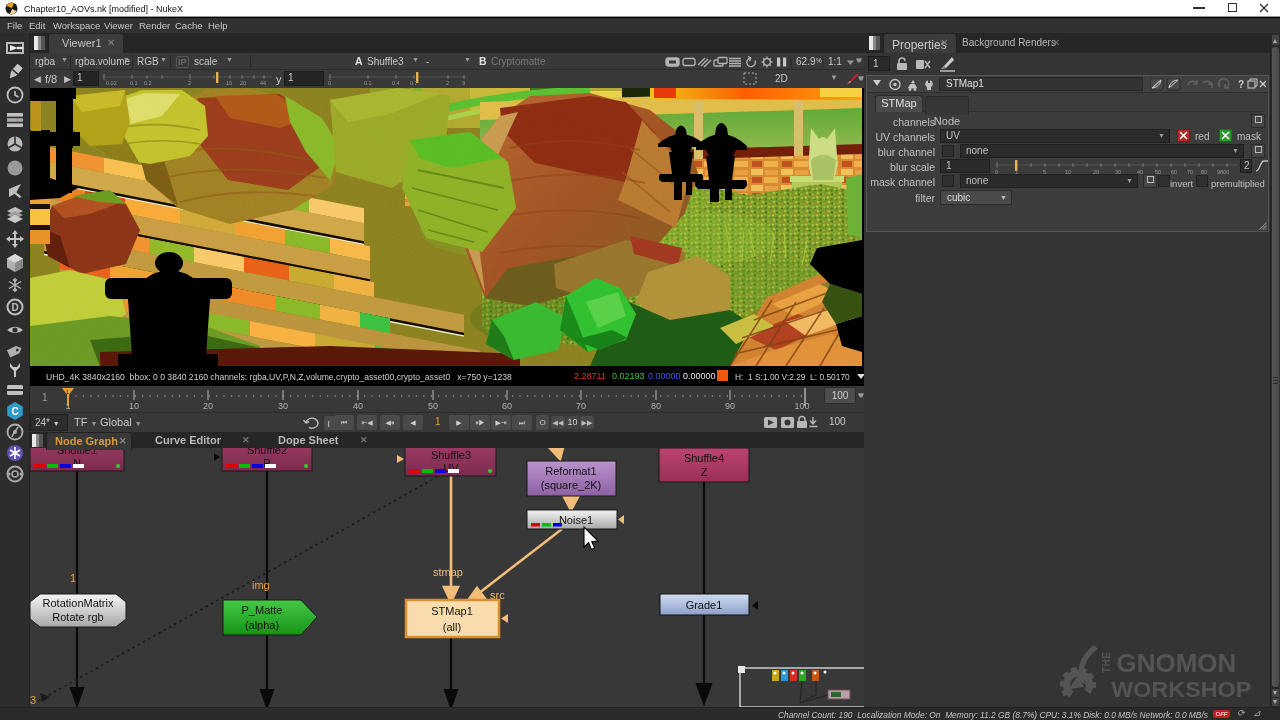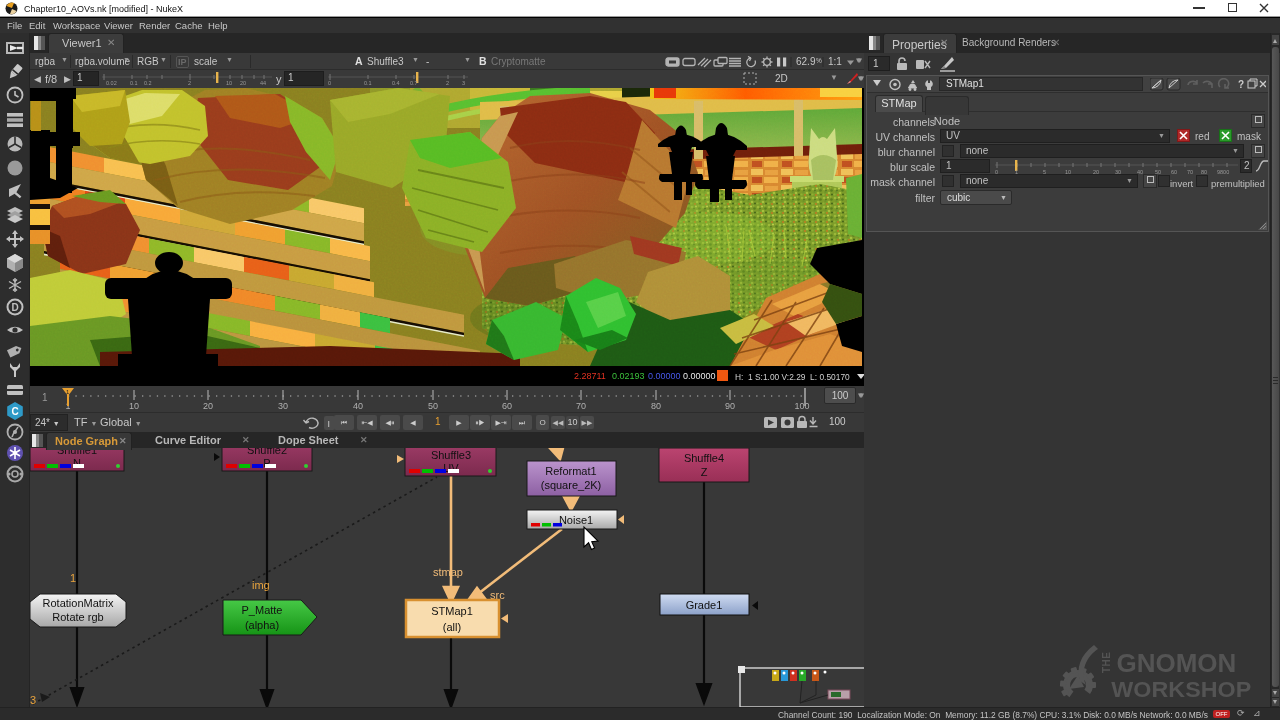--- a/index.html
+++ b/index.html
@@ -575,20 +575,21 @@
     <polygon points="806,236 832,228 832,264 812,258" fill="#000"></polygon>
     <polygon points="800,196 832,206 832,228 806,236 792,214" fill="#355010"></polygon>
     <filter id="grain">
           <feTurbulence type="fractalNoise" baseFrequency="0.55" numOctaves="2" seed="7"></feTurbulence>
         </filter>
     <rect width="832" height="278" filter="url(#grain)" opacity="0.10" style="mix-blend-mode:overlay"></rect>
   </svg>
   </div>
 
   <div class="abs" style="left:30px;top:366px;width:834px;height:20px;background:#000;">
+    <span class="abs" style="left:16px;top:6px;font-size:8.6px;color:#d0d0d0;">UHD_4K 3840x2160&nbsp; bbox: 0 0 3840 2160 channels: rgba,UV,P,N,Z,volume,crypto_asset00,crypto_asset0&nbsp;&nbsp; x=750 y=1238</span>
     <span class="tiny abs" style="left:544px;top:5px;color:#e23222;">2.28711</span>
     <span class="tiny abs" style="left:582px;top:5px;color:#3cc03c;">0.02193</span>
     <span class="tiny abs" style="left:618px;top:5px;color:#4858e8;">0.00000</span>
     <span class="tiny abs" style="left:653px;top:5px;color:#e8e8e8;">0.00000</span>
     <span class="abs" style="left:687px;top:4px;width:11px;height:11px;background:#f05810;"></span>
     <span class="abs" style="left:705px;top:6px;font-size:8.4px;color:#d0d0d0;">H:&nbsp; 1 S:1.00 V:2.29&nbsp; L: 0.50170</span>
     <span class="abs" style="left:827px;top:8px;width:0;height:0;border:4.5px solid transparent;border-top:5.5px solid #ddd;"></span>
   </div>
 
   <div class="abs" id="timeline" style="left:30px;top:386px;width:834px;height:26px;background:#383838;">
@@ -1052,20 +1053,20 @@
 
         <text x="58" y="28" font-size="10" font-weight="bold" transform="rotate(-90 58 28)" letter-spacing="0.5">THE</text>
 
         <text x="62" y="27" font-size="25" font-weight="bold" letter-spacing="0" transform="scale(1.04,1)">GNOMON</text>
 
         <text x="56" y="52" font-size="22" font-weight="bold" transform="scale(1.06,1)">WORKSHOP</text>
       </g>
     </svg>
   </div>
 
-  <div class="abs" style="left:0;top:707px;width:1280px;height:13px;background:#2b2b2b;border-top:1px solid #222;">
+  <div class="abs" style="left:0;top:707px;width:1280px;height:13px;background:#2b2b2b;border-top:1px solid #222;font-style:italic;">
     <span class="abs" style="left:778px;top:2px;font-size:8.4px;color:#c4c4c4;white-space:nowrap;">Channel Count: 190&nbsp; Localization Mode: On&nbsp; Memory: 11.2 GB (8.7%) CPU: 3.1% Disk: 0.0 MB/s Network: 0.0 MB/s</span>
     <span class="abs" style="left:1213px;top:2px;width:17px;height:8px;background:#c02020;border-radius:2px;color:#fff;font-size:6px;text-align:center;line-height:8px;">OFF</span>
     <span class="abs" style="left:1237px;top:0px;color:#aaa;font-size:9px;">⟳</span>
     <span class="abs" style="left:1253px;top:0px;color:#aaa;font-size:9px;">⊿</span>
   </div>
 
 </div>
 
 </body></html>

